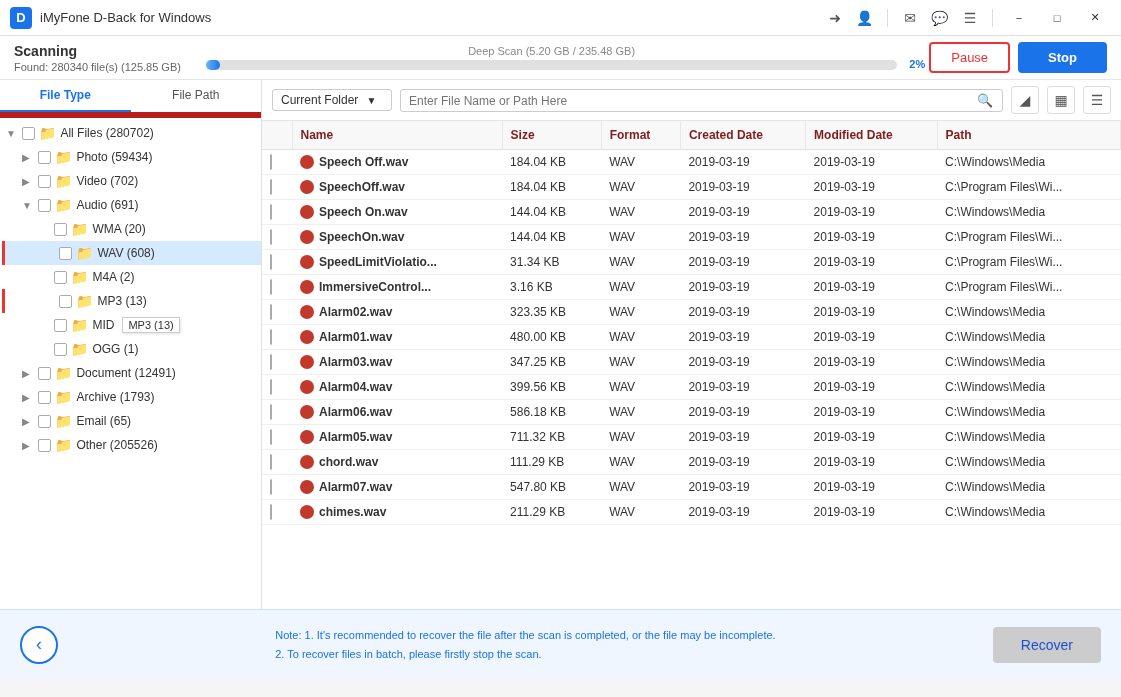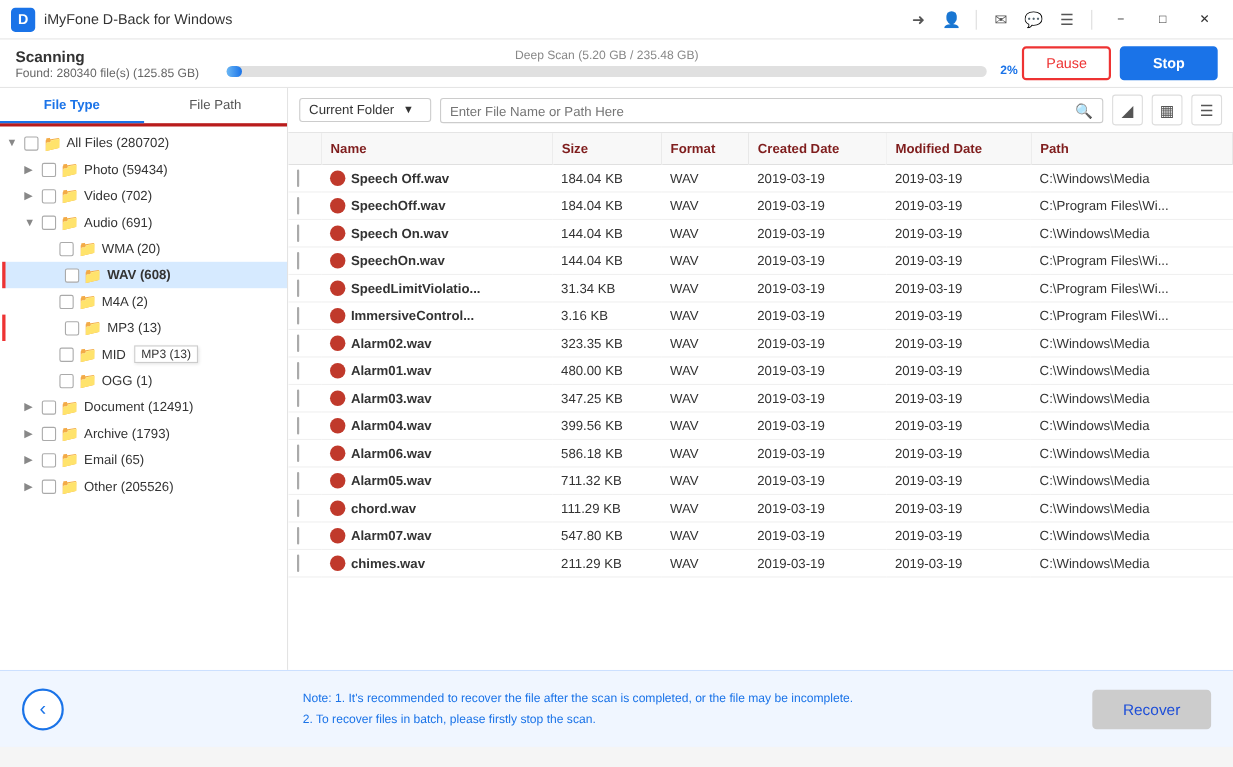--- a/index.html
+++ b/index.html
@@ -52,21 +52,21 @@
       border: 2px solid #1a73e8; background: #1a73e8; color: #fff;
       padding: 6px 28px; border-radius: 4px; cursor: pointer; font-size: 13px; font-weight: 600;
     }
 
     
     .sidebar {
       width: 262px; background: #fff; border-right: 1px solid #e0e0e0;
       overflow-y: auto;
     }
     .tab-bar {
-      display: flex; border-bottom: 3px solid #b91c1c; background: #fff;
+      display: flex; border-bottom: 6px solid #b91c1c; background: #fff;
     }
     .tab-item {
       flex: 1; text-align: center; padding: 8px 0; font-size: 12px;
       cursor: pointer; color: #555; border-bottom: 2px solid transparent;
     }
     .tab-item.active {
       color: #1a73e8; border-bottom: 2px solid #1a73e8; font-weight: 600;
     }
 
     .tree-node { padding: 3px 0; }
@@ -229,21 +229,21 @@
         <span class="chevron"> </span>
         <span class="checkbox"></span>
         <span class="folder-icon folder-yellow">📁</span>
         <span class="tree-label">WMA (20)</span>
       </div>
 
       <div class="tree-row tree-indent-3 selected" style="border-left: 3px solid #e33; margin-left: 2px;">
         <span class="chevron"> </span>
         <span class="checkbox"></span>
         <span class="folder-icon folder-yellow">📁</span>
-        <span class="tree-label" style="font-weight:700;">WAV (608)</span>
+        <span class="tree-label" style="font-weight:400;">WAV (608)</span>
       </div>
 
       <div class="tree-row tree-indent-3">
         <span class="chevron"> </span>
         <span class="checkbox"></span>
         <span class="folder-icon folder-yellow">📁</span>
         <span class="tree-label">M4A (2)</span>
       </div>
 
       <div class="tree-row tree-indent-3" style="border-left: 3px solid #e33; margin-left: 2px;">

